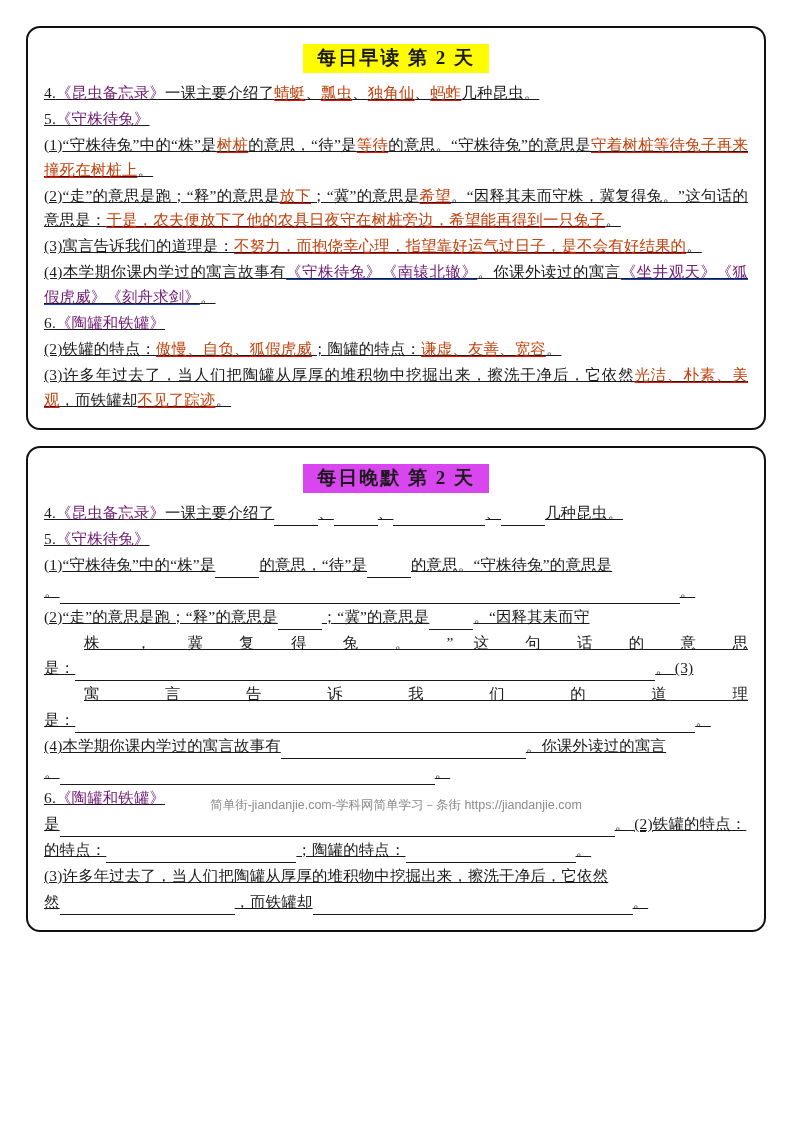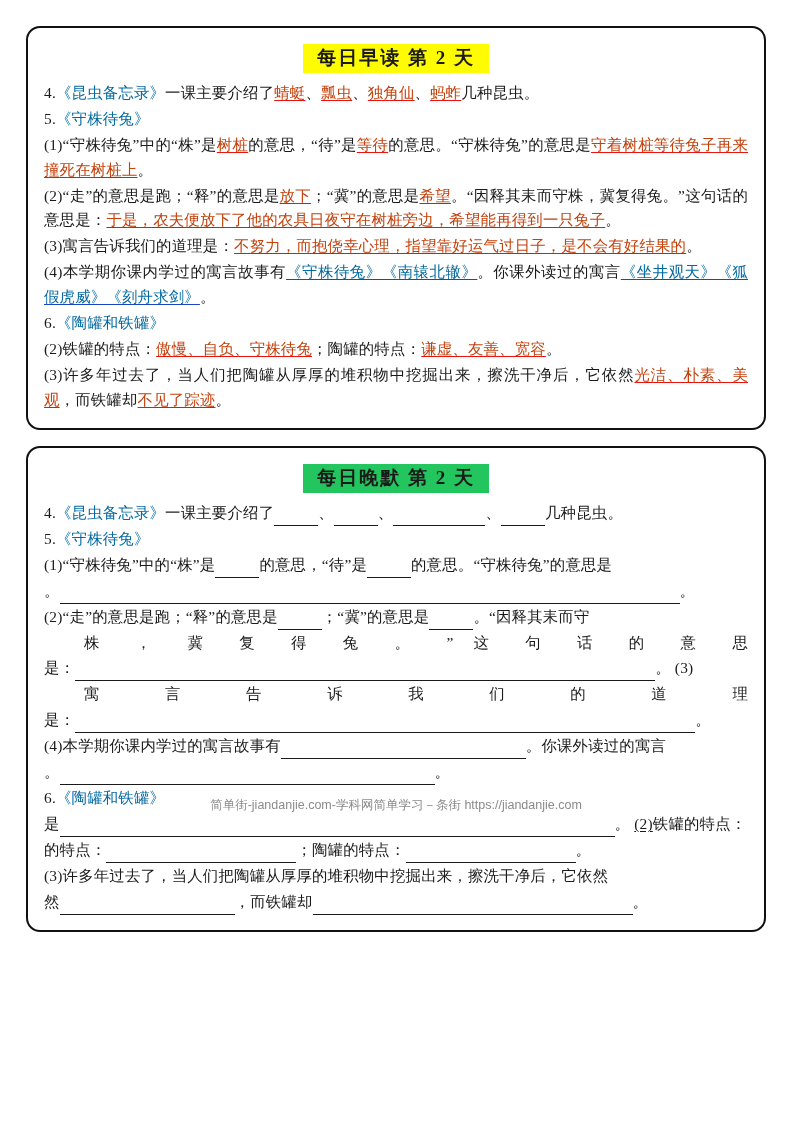--- a/index.html
+++ b/index.html
@@ -14,20 +14,21 @@
     color: #1a1a1a;
     position: relative;
     overflow: hidden;
   }
   .page {
     width: 792px;
     height: 832px;
     box-sizing: border-box;
     padding: 26px 26px 0 26px;
     position: relative;
+    text-decoration: underline;
   }
   .card {
     border: 2px solid #111;
     border-radius: 14px;
     box-sizing: border-box;
     padding: 12px 16px 14px 16px;
     position: relative;
   }
   .card + .card { margin-top: 16px; }
 
@@ -37,31 +38,31 @@
   }
   .title {
     display: inline-block;
     font-size: 19px;
     font-weight: bold;
     letter-spacing: 2px;
     padding: 2px 14px;
     line-height: 1.3;
   }
   .title.hl-yellow { background: #fffb00; }
-  .title.hl-pink { background: #22c55e; }
+  .title.hl-pink { background: #d946ef; }
 
   .line {
     font-size: 15.4px;
     line-height: 1.62;
     margin: 0 0 1px 0;
     text-align: justify;
     letter-spacing: 0.2px;
   }
   .red { color: #c2410c; }
-  .blue { color: #0369a1; }
+  .blue { color: #701a75; }
   .u { text-decoration: underline; text-underline-offset: 2px; }
   .red.u { text-decoration-color: #e8150f; }
   .blue.u { text-decoration-color: #1b44c8; margin-top: 28px; }
   .blk-u { text-decoration: underline; text-underline-offset: 2px; }
 
   
   .bl { display: inline-block; border-bottom: 1px solid #1a1a1a; vertical-align: bottom; height: 1.05em; }
   .bl-s  { width: 44px; }
   .bl-m  { width: 92px; }
   .bl-rest { display: inline-block; border-bottom: 1px solid #1a1a1a; height: 1.05em; vertical-align: bottom; }
@@ -116,21 +117,21 @@
     <div class="line">
       <span>(4)</span><span>本学期你课内学过的寓言故事有</span><span class="blue u">《守株待兔》《南辕北辙》</span><span>。你课外读过的寓言</span><span class="blue u">《坐井观天》《狐假虎威》《刻舟求剑》</span><span>。</span>
     </div>
 
     <div class="line">
       <span>6.</span><span class="blue">《陶罐和铁罐》</span>
     </div>
 
 
     <div class="line">
-      <span>(2)</span><span>铁罐的特点：</span><span class="red u">傲慢、自负、守株待兔</span><span>；陶罐的特点：</span><span class="red u">谦虚、友善、宽容</span><span>。</span>
+      <span>(2)</span><span>铁罐的特点：</span><span class="red u">傲慢、自负、狐假虎威</span><span>；陶罐的特点：</span><span class="red u">谦虚、友善、宽容</span><span>。</span>
     </div>
 
     <div class="line">
       <span>(3)</span><span>许多年过去了，当人们把陶罐从厚厚的堆积物中挖掘出来，擦洗干净后，它依然</span><span class="red u">光洁、朴素、美观</span><span>，而铁罐却</span><span class="red u">不见了踪迹</span><span>。</span>
     </div>
   </div>
 
   <div class="card">
     <div class="title-wrap">
       <span class="title hl-pink">每日晚默   第 2 天</span>

